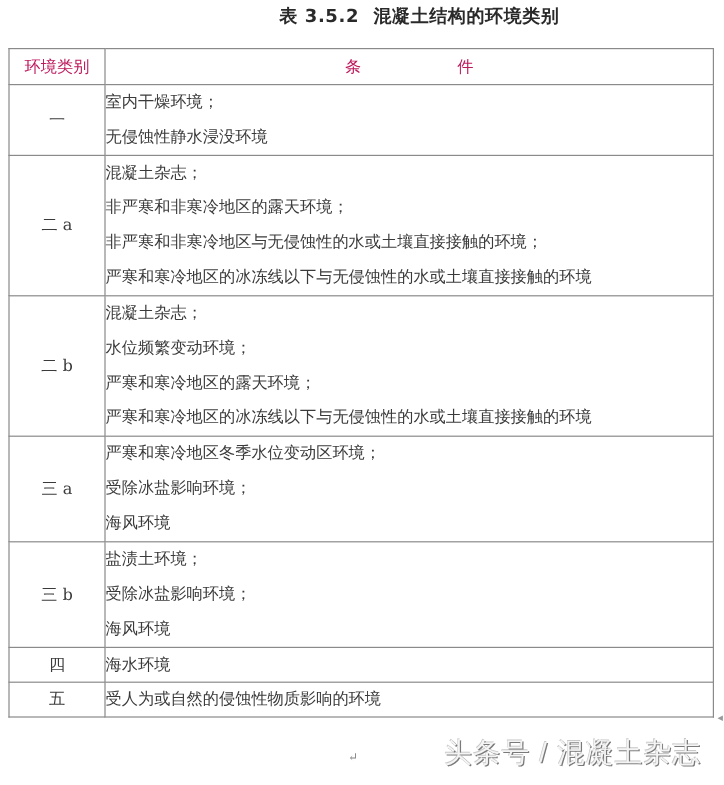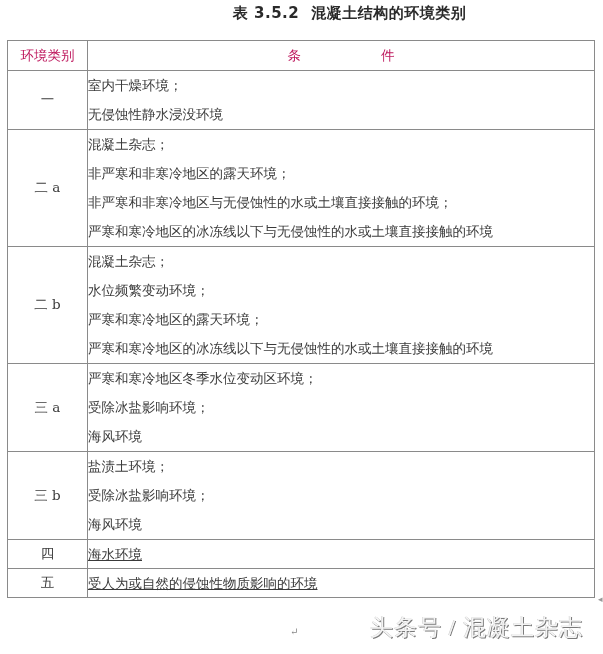--- a/index.html
+++ b/index.html
@@ -27,24 +27,24 @@
       border: 1.5px solid #8a8a8a; padding: 0;
     }
     table.env th {
       height: 29px; font-weight: normal; text-align: center; color: #be185d;
     }
     th.h2 { letter-spacing: 0; }
     th.h2 .gap { display: inline-block; width: 80px; }
     td.cat { text-align: center; vertical-align: middle; }
     td.cond { padding-left: 8px; vertical-align: middle; }
     .line { height: 29px; line-height: 29px; white-space: nowrap; }
-    .single { height: 28px; line-height: 28px; text-decoration: underline; }
+    .single { height: 28px; line-height: 28px; }
     .watermark {
       position: absolute; left: 370px; top: 612px;
-      font-family: Liberation Serif, serif;
+      font-family: Liberation Sans, sans-serif;
       font-size: 23px; color: #f4f4f4;
       text-shadow: 1px 1px 0 #7a7a7a, -0.5px -0.5px 0 #c8c8c8;
       letter-spacing: 1px; white-space: nowrap;
     }
     .para-mark {
       position: absolute; left: 290px; top: 626px; font-size: 10px; color: #888;
     }
     .edge-mark {
       position: absolute; left: 598px; top: 594px; font-size: 9px; color: #999;
     }

